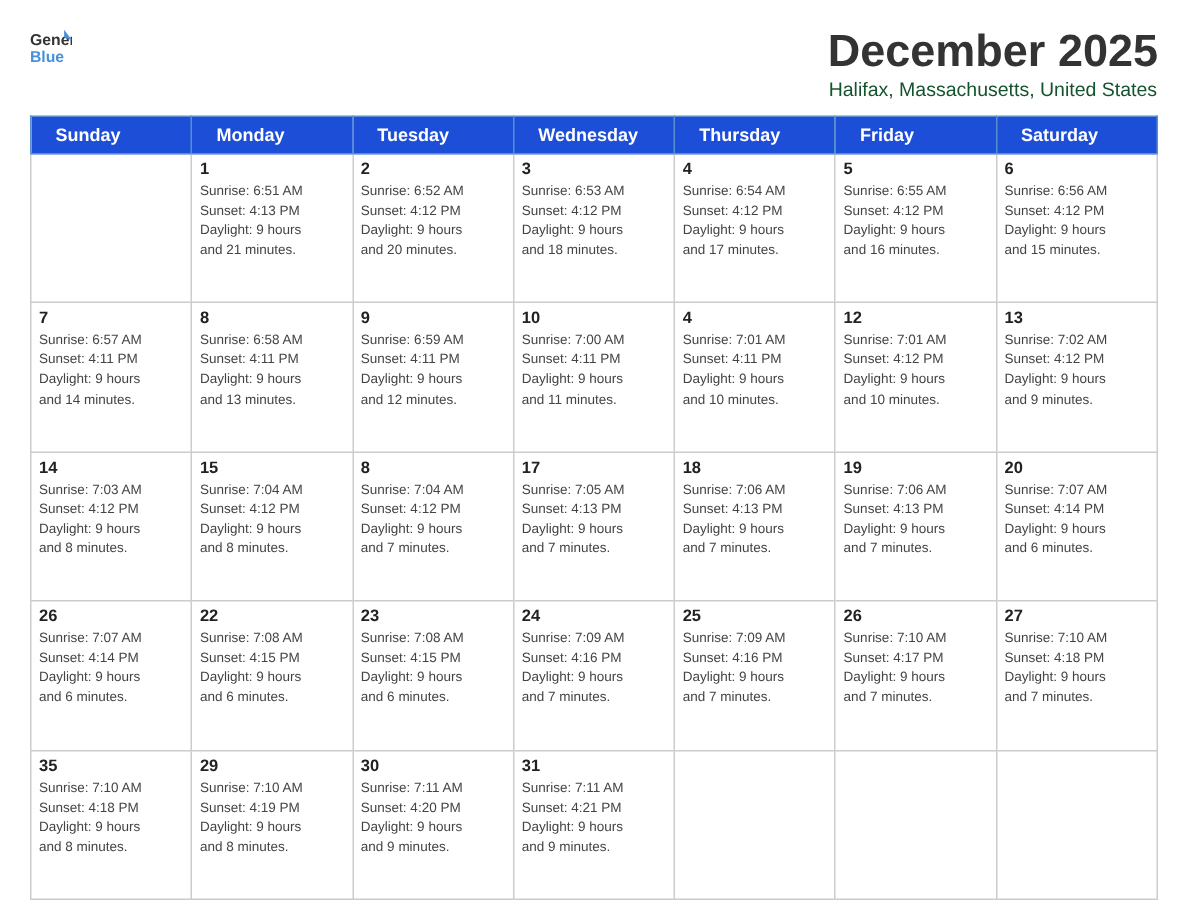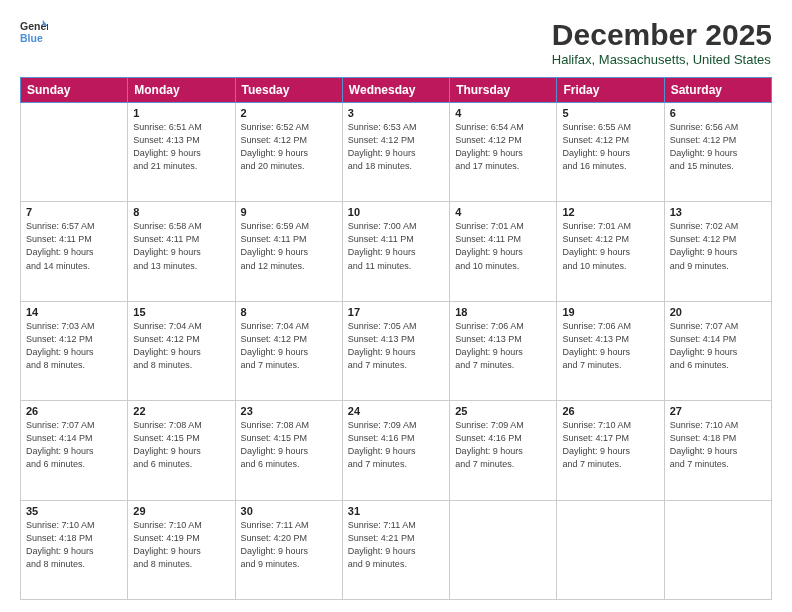--- a/index.html
+++ b/index.html
@@ -26,43 +26,43 @@
     .logo {
       display: flex;
       align-items: center;
       gap: 4px;
     }
     .logo-icon {
       width: 28px;
       height: 28px;
     }
     .title-section {
-      text-align: left;
+      text-align: center;
     }
     .month-year {
       font-size: 30px;
       font-weight: bold;
       color: #333;
     }
     .location {
       font-size: 13px;
       color: #14532d;
     }
     .calendar {
       flex: 1;
       border: 1px solid #ccc;
       border-collapse: collapse;
       width: 100%;
       table-layout: fixed;
     }
     .calendar th {
-      background: #be185d;
+      background: #1d4ed8;
       color: white;
       text-align: left;
-      padding: 5px 6px;
+      padding: 5px 16px;
       font-size: 12px;
       font-weight: bold;
       border: 1px solid #5a8fcf;
     }
     .calendar td {
       border: 1px solid #ccc;
       vertical-align: top;
       padding: 4px 5px;
       font-size: 9.5px;
       color: #333;

